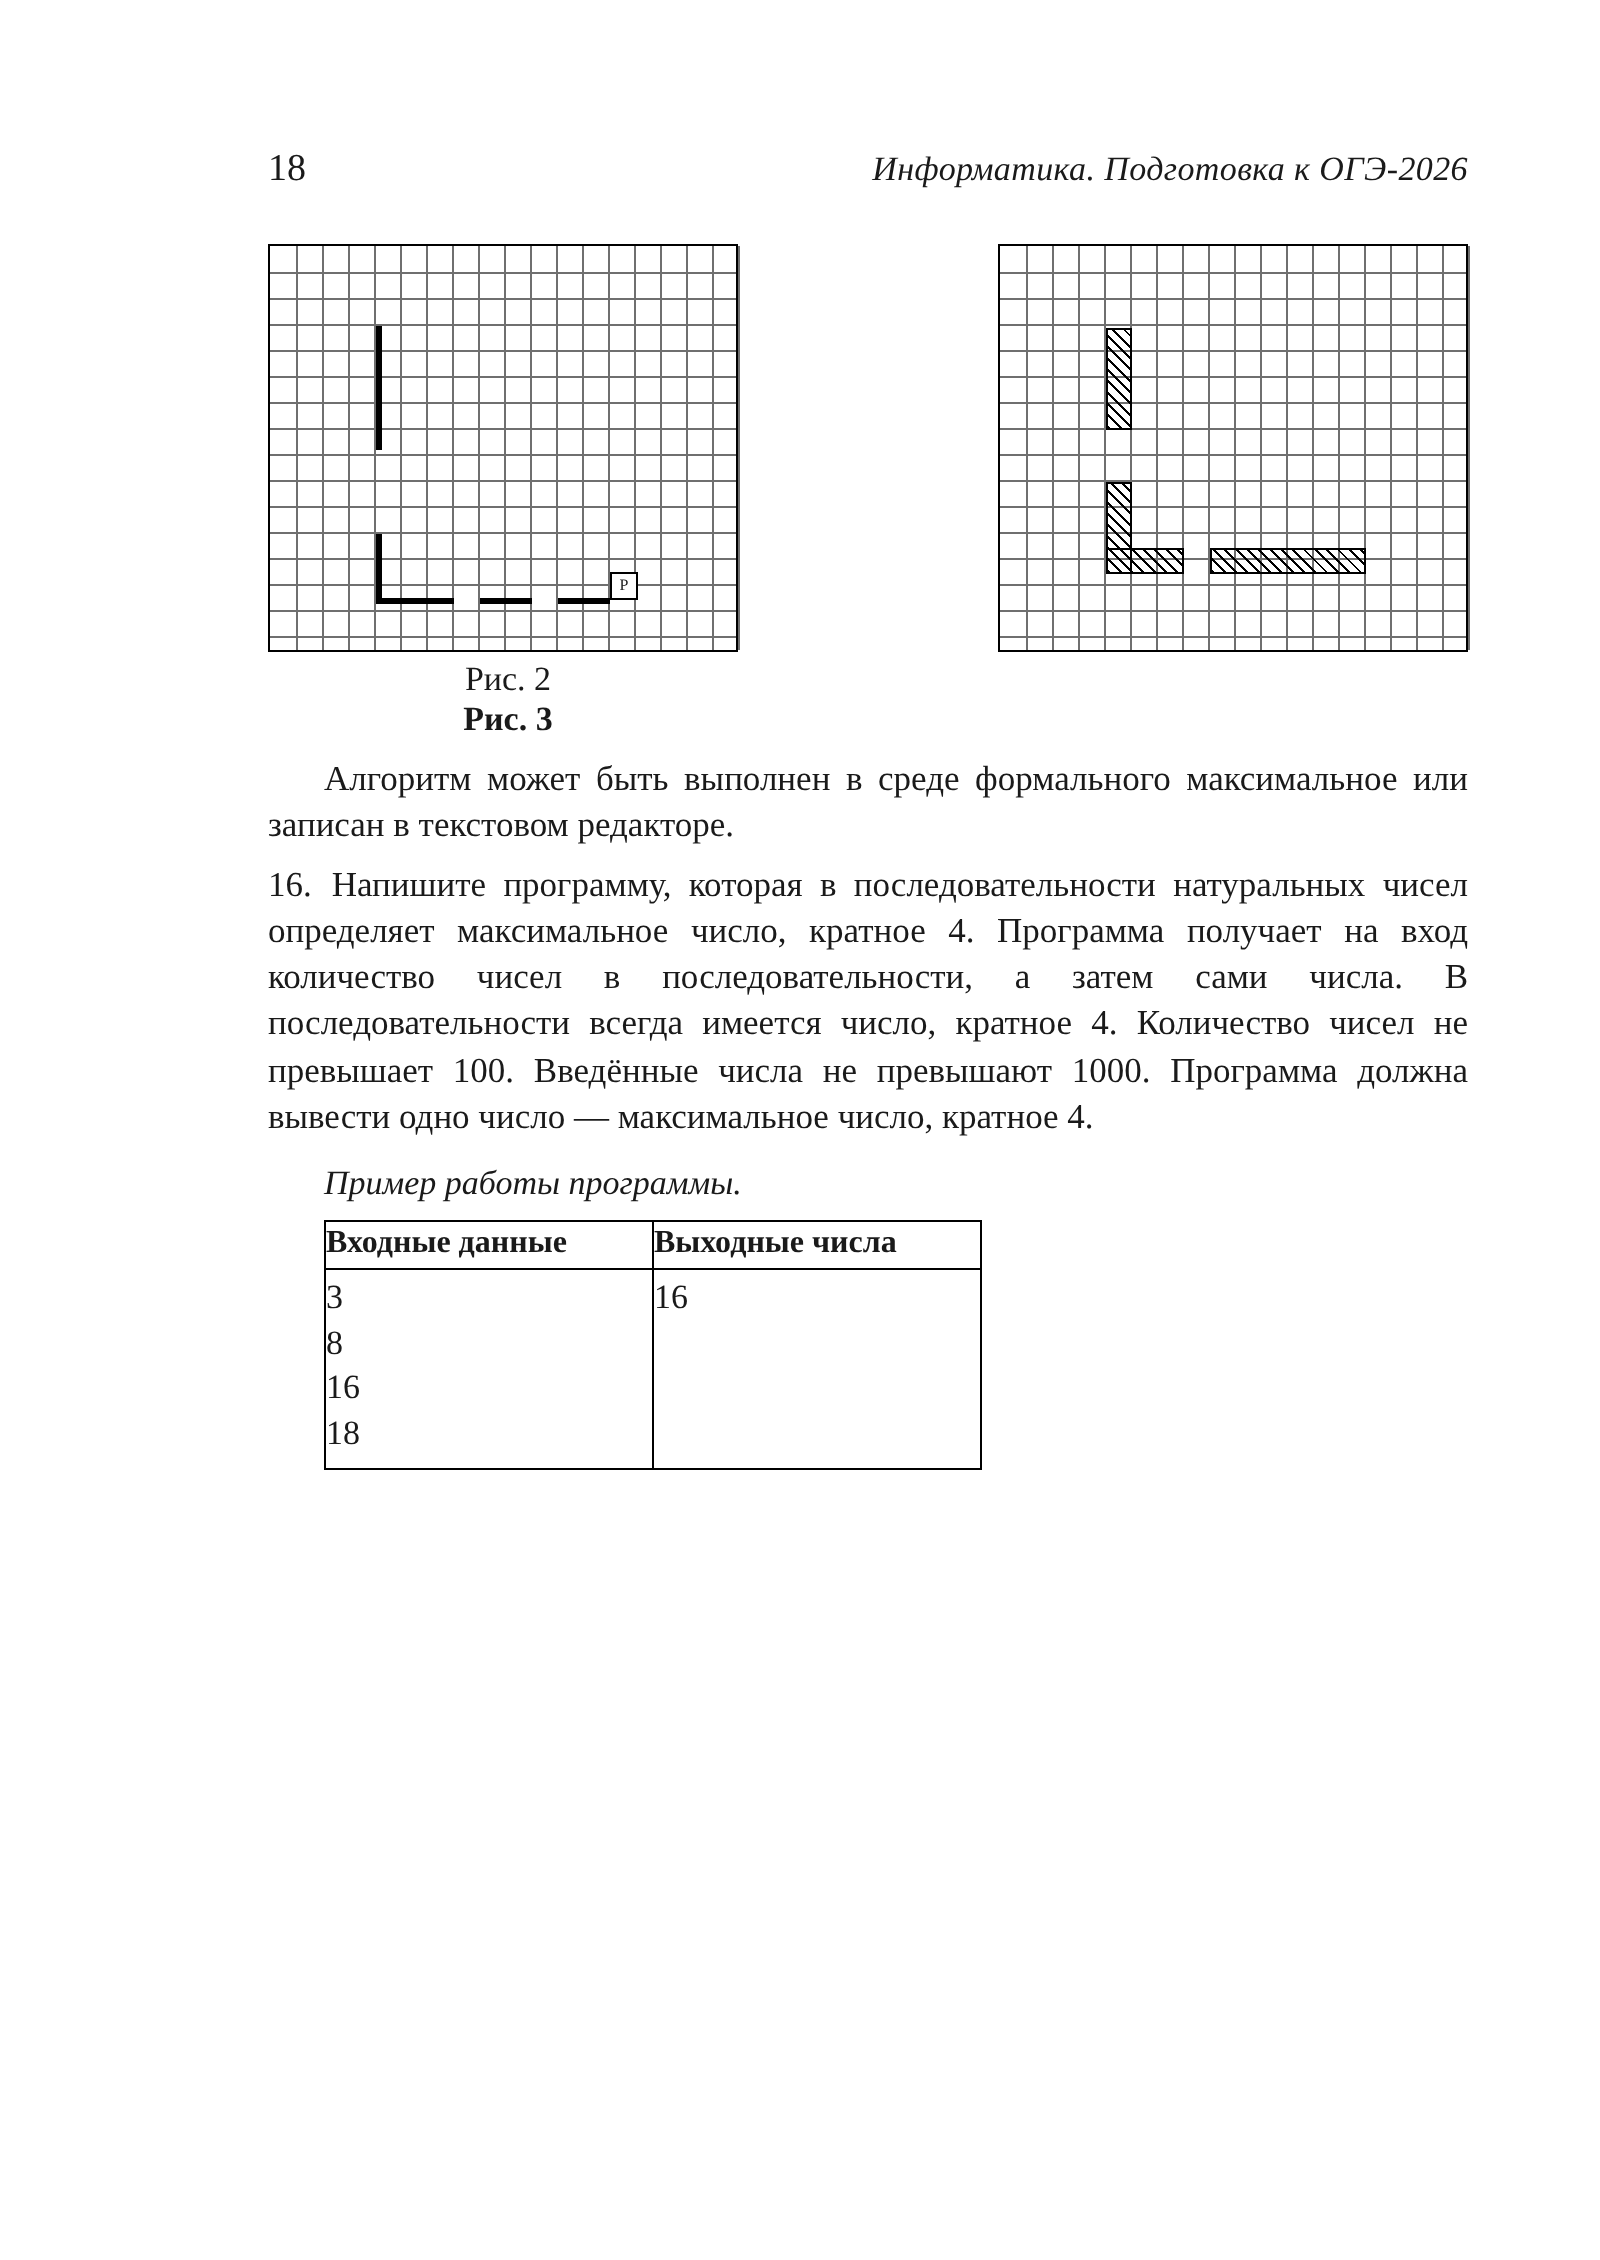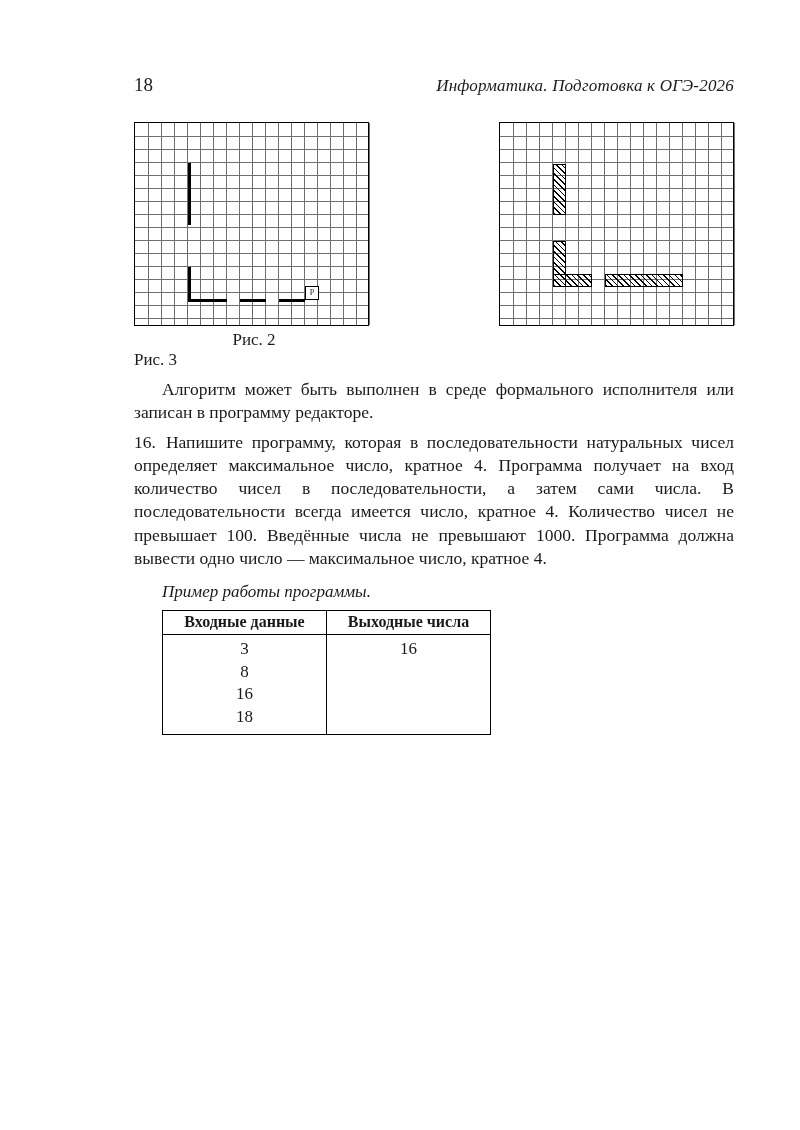--- a/index.html
+++ b/index.html
@@ -102,21 +102,21 @@
   .caption-row {
     display: flex;
     justify-content: space-between;
     margin-top: 4px;
     flex-direction: column;
   }
   .caption-row .cap {
     font-size: 17px;
   }
   .cap2 { width: 240px; text-align: center; }
-  .cap3 { width: 240px; text-align: left; }
+  .cap3 { width: 240px; text-align: center; font-weight: bold; }
 
   
   p.body {
     font-size: 17.5px;
     line-height: 1.33;
     text-align: justify;
     margin: 0;
     text-indent: 28px;
     hyphens: manual;
   }
@@ -144,21 +144,21 @@
   
   table.example {
     margin-top: 8px;
     margin-left: 28px;
     border-collapse: collapse;
     width: 326px;
     table-layout: fixed;
   }
   table.example th, table.example td {
     border: 1px solid #000;
-    text-align: center;
+    text-align: left;
     font-size: 17px;
     font-family: "Liberation Serif", serif;
   }
   table.example th {
     font-weight: bold;
     padding: 2px 0 3px;
     font-size: 16px;
   }
   table.example td {
     padding: 0;
@@ -271,21 +271,21 @@
         </div>
       </div>
     </div>
 
     <div class="caption-row">
       <div class="cap cap2">Рис. 2</div>
       <div class="cap cap3">Рис. 3</div>
     </div>
 
     <div class="para-block">
-      <p class="body" style="margin-top:2px;">Алгоритм может быть выполнен в среде формального исполнителя или записан в программу редакторе.</p>
+      <p class="body" style="margin-top:2px;">Алгоритм может быть выполнен в среде формального максимальное или записан в текстовом редакторе.</p>
     </div>
 
     <div class="task">
       <span class="num">16.</span><span class="num-space"></span><span>Напишите программу, которая в последовательности натуральных чисел определяет максимальное число, кратное 4. Программа получает на вход количество чисел в последовательности, а затем сами числа. В последовательности всегда имеется число, кратное 4. Количество чисел не превышает 100. Введённые числа не превышают 1000. Программа должна вывести одно число  — максимальное число, кратное 4.</span>
     </div>
 
     <div class="example-title">Пример работы программы.</div>
 
     <table class="example">
       <tbody>

